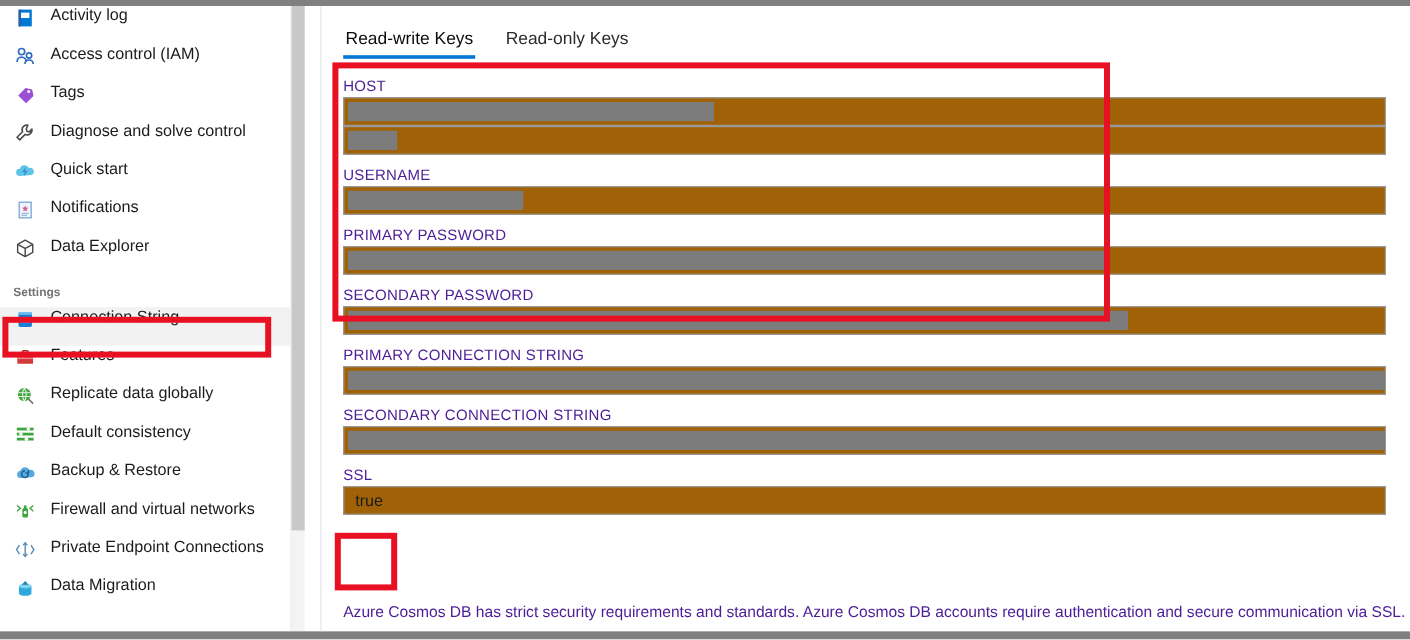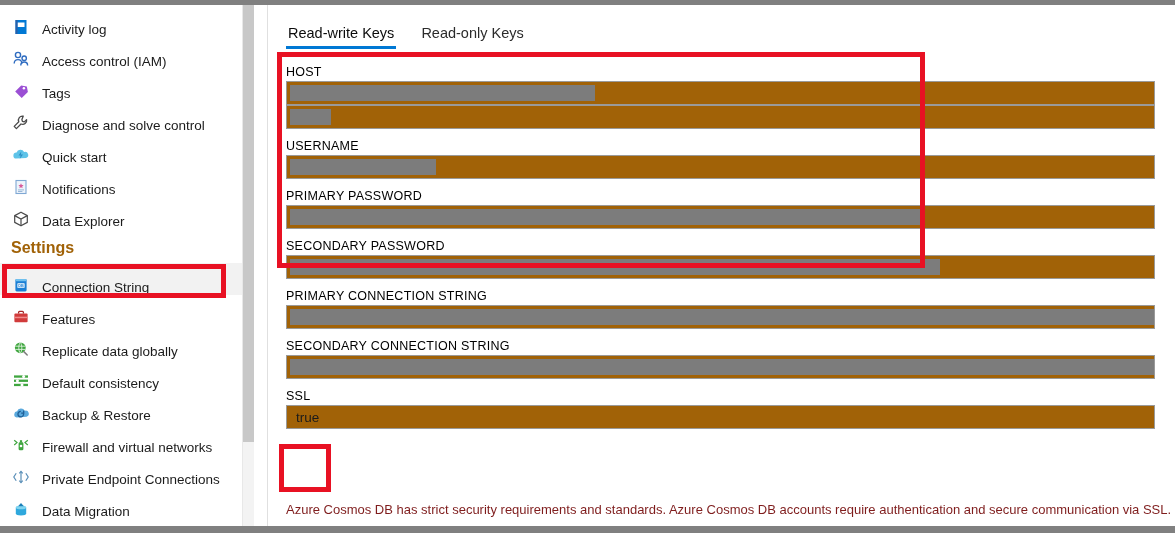--- a/index.html
+++ b/index.html
@@ -50,41 +50,41 @@
     background: #ffffff;
   }
   .side-gutter-edge {
     position: absolute; left: 267px; top: 5px;
     width: 1px; height: 521px;
     background: #e0e0e0;
   }
 
   .nav-item {
     position: relative;
-    display: flex; align-items: flex-end;
+    display: flex; align-items: flex-start;
     height: 32px;
     padding-left: 11px;
     color: #1b1b1b;
     font-size: 13.5px;
     white-space: nowrap;
     cursor: pointer;
   }
   .nav-item .nav-ico {
     width: 20px; height: 20px;
     margin-right: 11px;
     flex: 0 0 20px;
     display: flex; align-items: center; justify-content: center;
   }
   .nav-item.selected {
     background: #f2f2f2;
   }
   .nav-section {
-    font-size: 16px;
+    font-size: 10px;
     font-weight: bold;
-    color: #a16207;
+    color: #737373;
     padding: 10px 0 6px 11px;
   }
 
   
   .main {
     position: absolute; left: 268px; top: 5px;
     width: 907px; height: 521px;
     background: #ffffff;
   }
   .tabs {
@@ -112,21 +112,21 @@
   .fields {
     position: absolute; left: 0; top: 50px;
     width: 907px;
   }
   .field {
     position: relative;
     margin-bottom: 0;
   }
   .field-label {
     font-size: 12.5px;
-    color: #000000;
+    color: #4c1d95;
     letter-spacing: 0.25px;
     padding: 10px 0 4px 18px;
     height: 26px;
   }
   .field-box {
     position: relative;
     margin-left: 18px;
     height: 24px;
     background: #a16207;
     border: 1px solid #9a9a9a;
@@ -140,21 +140,21 @@
 
   .ssl-value {
     font-size: 13.5px;
     color: #1b1b1b;
     padding-left: 9px;
   }
 
   .note {
     position: absolute; left: 18px; top: 497px;
     font-size: 13px;
-    color: #7f1d1d;
+    color: #4c1d95;
     white-space: nowrap;
   }
 
   
   .annot {
     position: absolute;
     border: 5px solid #e81123;
     pointer-events: none;
     z-index: 40;
   }

